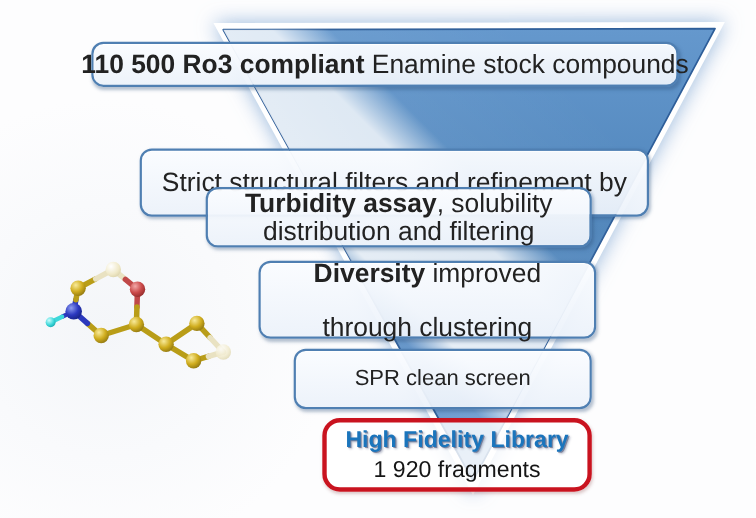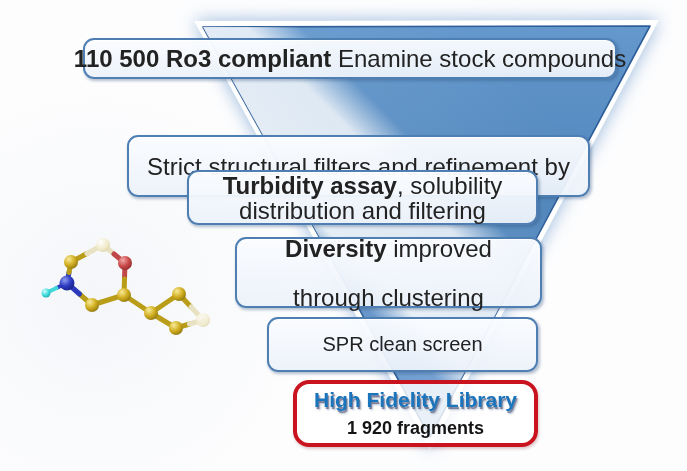--- a/index.html
+++ b/index.html
@@ -37,21 +37,21 @@
     background:rgba(255,255,255,0.82);
     box-shadow:1px 2px 3px rgba(120,40,40,0.25);
     display:flex;flex-direction:column;justify-content:center;align-items:center;
     text-align:center;
   }
   #final-title{
     font-size:21px;font-weight:bold;color:#1b75bc;line-height:26px;white-space:nowrap;
     text-shadow:1px 1.5px 0 rgba(28,40,85,0.45), 2px 2.5px 2px rgba(28,40,85,0.30);
   }
   #final-subtitle{
-    font-size:18px;font-weight:bold;color:#151515;line-height:24px;margin-top:3px;white-space:nowrap;
+    font-size:21px;font-weight:normal;color:#151515;line-height:24px;margin-top:3px;white-space:nowrap;
   }
 </style>
 </head>
 <body>
 
 <div id="stage">
 
   <svg id="funnel-svg" width="687" height="471" viewBox="0 0 687 471">
     <defs>
       <linearGradient id="blueFill" x1="0" y1="0" x2="0" y2="1">

